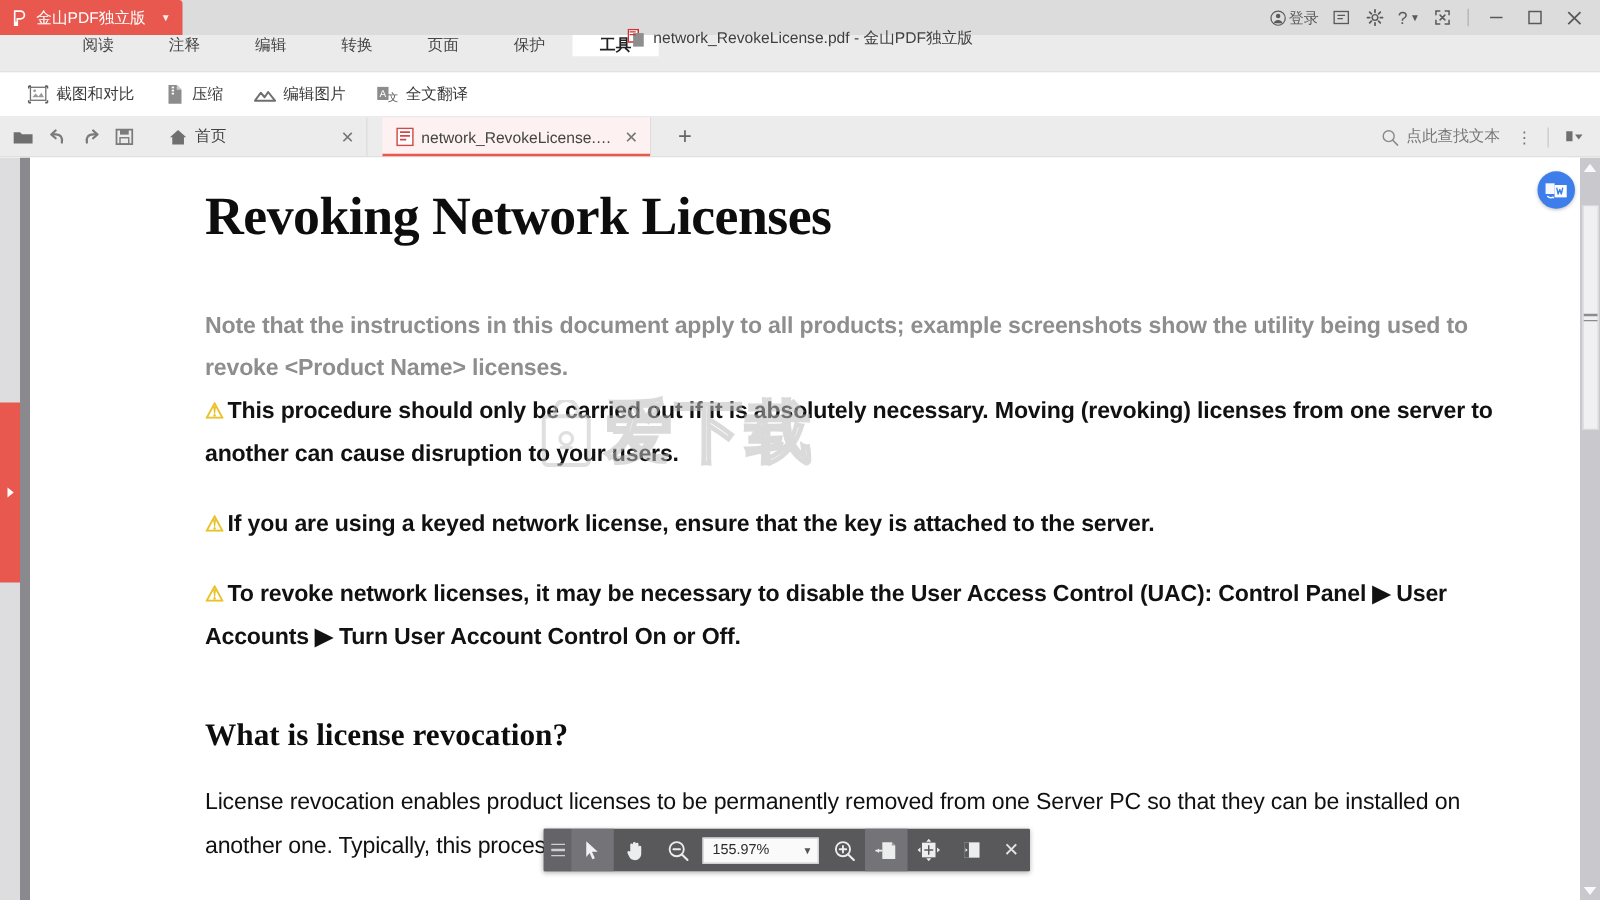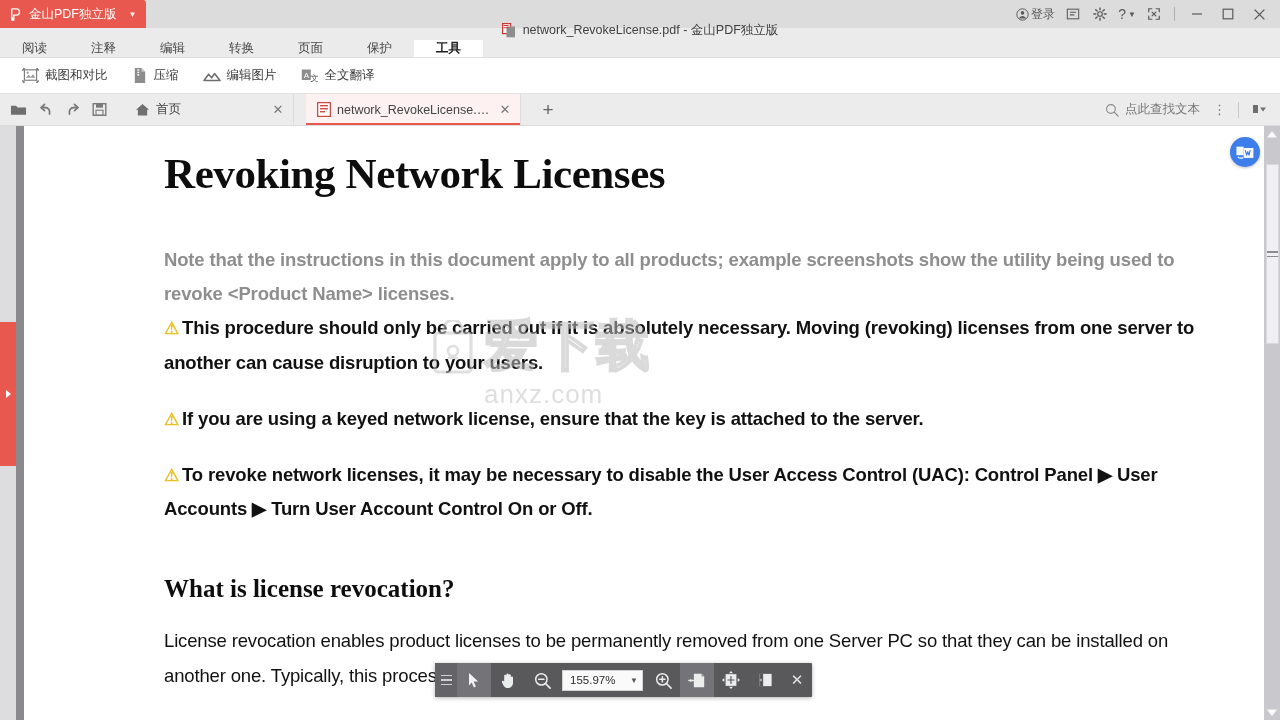--- a/index.html
+++ b/index.html
@@ -37,22 +37,23 @@
   .tr-btn{
     height:26px; min-width:26px; padding:0 4px;
     display:flex; align-items:center; justify-content:center;
     gap:2px; font-size:12px; color:#5a5a5a; cursor:default;
   }
   .tr-sep{ width:1px; height:14px; background:#b0b0b0; margin:0 6px; }
   .win-btn{ width:30px;height:26px; display:flex;align-items:center;justify-content:center; }
 
   
   .menubar{
-    height:30px; background:#ebebeb; display:flex; align-items:flex-end;
+    height:30px; background:#ebebeb; display:flex; align-items:flex-start;
     border-bottom:1px solid #e0e0e0;
+    padding-left:44px;
   }
   .menu-item{
     padding:0 22px; display:flex; align-items:center;
     font-size:12.5px; color:#444; cursor:default;
   }
   .menu-item.active{ background:#ffffff; color:#222; font-weight:bold; }
 
   
   .ribbon{
     height:36px; background:#ffffff; display:flex; align-items:center;
@@ -196,21 +197,21 @@
   }
   .ft-grip span{ display:flex; flex-direction:column; gap:3px; }
   .ft-grip i{ display:block; width:11px; height:1.5px; background:#cfcfd2; }
   .ft-btn{
     width:34px; height:34px; display:flex; align-items:center; justify-content:center;
     color:#e9e9ec; cursor:default;
   }
   .ft-btn.active{ background:#747478; }
   .ft-zoom{
     display:flex; align-items:center; justify-content:space-between;
-    width:81px; height:21px; background:#fafafa; color:#2b2b2b;
+    width:93px; height:21px; background:#fafafa; color:#2b2b2b;
     font-size:11.5px; padding:0 4px 0 7px; margin:0 3px; border:1px solid #d2d2d2;
   }
   .ft-zoom .cv{ font-size:8px; color:#555; }
   .ft-close{ width:30px; height:34px; display:flex; align-items:center; justify-content:center; color:#e4e4e7; font-size:15px; }
 
   svg{ display:block; }
 </style>
 </head>
 <body>
 
@@ -424,21 +425,20 @@
       <div class="watermark">
         <div class="wm-row">
           <svg width="46" height="54" viewBox="0 0 46 54">
             <path d="M14 13V9a9 9 0 0 1 18 0v4" fill="none" stroke="#c6c6c6" stroke-width="3.2"></path>
             <rect x="5" y="13" width="36" height="39" rx="3" fill="none" stroke="#c6c6c6" stroke-width="3.2"></rect>
             <circle cx="23" cy="31" r="5" fill="none" stroke="#c6c6c6" stroke-width="2.6"></circle>
             <path d="M18 38h10" stroke="#c6c6c6" stroke-width="2.6"></path>
           </svg>
           <span class="wm-cn">爱下载</span>
         </div>
-        <div class="wm-url">anxz.com</div>
       </div>
 
       <h1 class="doc-title">Revoking Network Licenses</h1>
 
       <p class="note">Note that the instructions in this document apply to all products; example screenshots show the utility being used to revoke &lt;Product Name&gt; licenses.</p>
 
       <p class="warn">
         <span class="wi">⚠</span><span>This procedure should only be carried out if it is absolutely necessary. Moving (revoking) licenses from one server to another can cause disruption to your users.</span>
       </p>
       <p class="warn">

